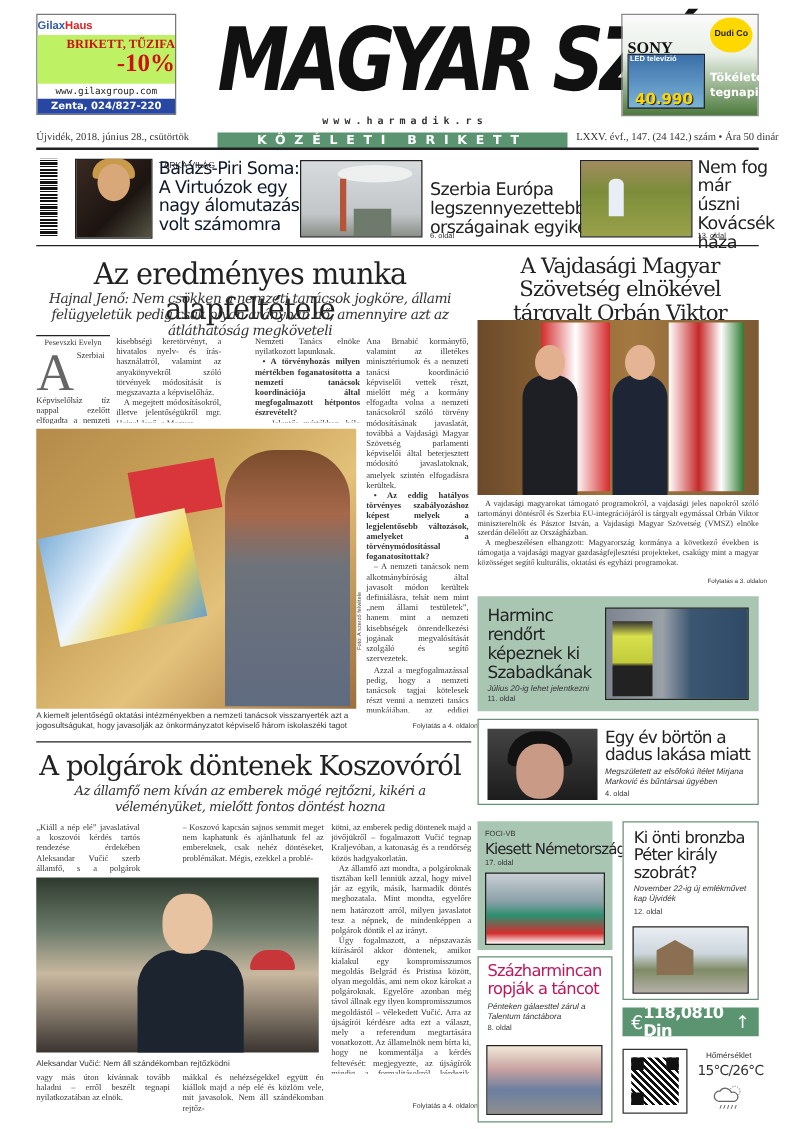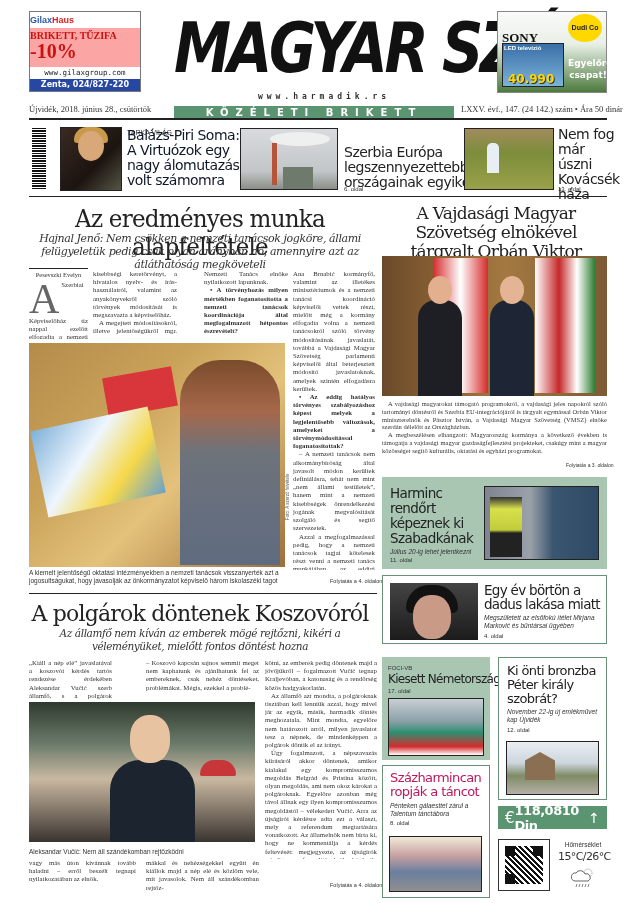--- a/index.html
+++ b/index.html
@@ -1,21 +1,21 @@
 <!DOCTYPE html>
 <html><head>
 <meta charset="utf-8">
 <style>
 *{box-sizing:border-box;margin:0;padding:0}
 body{width:636px;height:903px;background:#fff;position:relative;overflow:hidden;font-family:"Liberation Serif",serif;color:#222}
 .abs{position:absolute}
 .ad-gilax{left:29px;top:11px;width:112px;height:81px;border:1px solid #777;background:#fff}
 .ad-gilax .logo{height:16px;font:bold 9px "Liberation Sans",sans-serif;color:#2d5aa8;padding-top:3px}
 .ad-gilax .logo b{color:#d22}
-.ad-gilax .yel{background:#fca5a5;height:39px;text-align:left}
+.ad-gilax .yel{background:#bef264;height:39px;text-align:right}
 .ad-gilax .yel .l1{font:bold 10px "Liberation Serif",serif;color:#c11;padding-top:2px}
 .ad-gilax .yel .l2{font:bold 20px "Liberation Serif",serif;color:#c11;line-height:20px}
 .ad-gilax .url{font:7.5px "DejaVu Sans Mono",monospace;text-align:center;height:12px;line-height:12px;color:#222}
 .ad-gilax .tel{background:#2747a3;color:#fff;font:bold 8px "DejaVu Sans",sans-serif;text-align:center;height:12px;line-height:12px}
 .masthead{left:174px;top:6px;width:290px;height:85px;font:italic bold 70px "DejaVu Sans",sans-serif;color:#111;letter-spacing:-4px;transform:scaleX(0.82);transform-origin:left top;line-height:85px;white-space:nowrap}
 .site{left:234px;top:92px;width:180px;font:bold 8px "DejaVu Sans Mono",monospace;letter-spacing:4px;color:#333;text-align:center}
 .band{left:174px;top:106px;width:280px;height:13px;background:#5a9471;color:#fff;font:bold 10px "DejaVu Sans",sans-serif;letter-spacing:7px;text-align:center;line-height:13px}
 .date{left:29px;top:104px;font-size:8.5px;color:#333}
 .issue{left:461px;top:104px;font-size:8.5px;color:#333;white-space:nowrap}
 .rule-top{left:29px;top:118px;width:578px;height:2px;background:#222}
@@ -151,21 +151,21 @@
 <div class="abs band">KÖZÉLETI BRIKETT</div>
 <div class="abs date">Újvidék, 2018. június 28., csütörtök</div>
 <div class="abs issue">LXXV. évf., 147. (24 142.) szám • Ára 50 dinár</div>
 
 <div class="abs ad-sony">
   <div class="abs dudi">Dudi Co</div>
   <div class="abs sony">SONY</div>
   <div class="abs tv"></div>
   <div class="abs tvlbl">LED televízió</div>
   <div class="abs price">40.990</div>
-  <div class="abs tok">Egyelőre csapat!</div>
+  <div class="abs tok">Tökéletes tegnapi!</div>
 </div>
 
 <div class="abs rule-top"></div>
 
 <div class="abs barcode"></div>
 <div class="abs teaser-img t1-img"></div>
 <div class="abs t1-hair"></div>
 <div class="abs t1-face"></div>
 <div class="abs t1-kicker">TARKA VILÁG</div>
 <div class="abs t1-title">Balázs-Piri Soma: A Virtuózok egy nagy álomutazás volt számomra</div>

